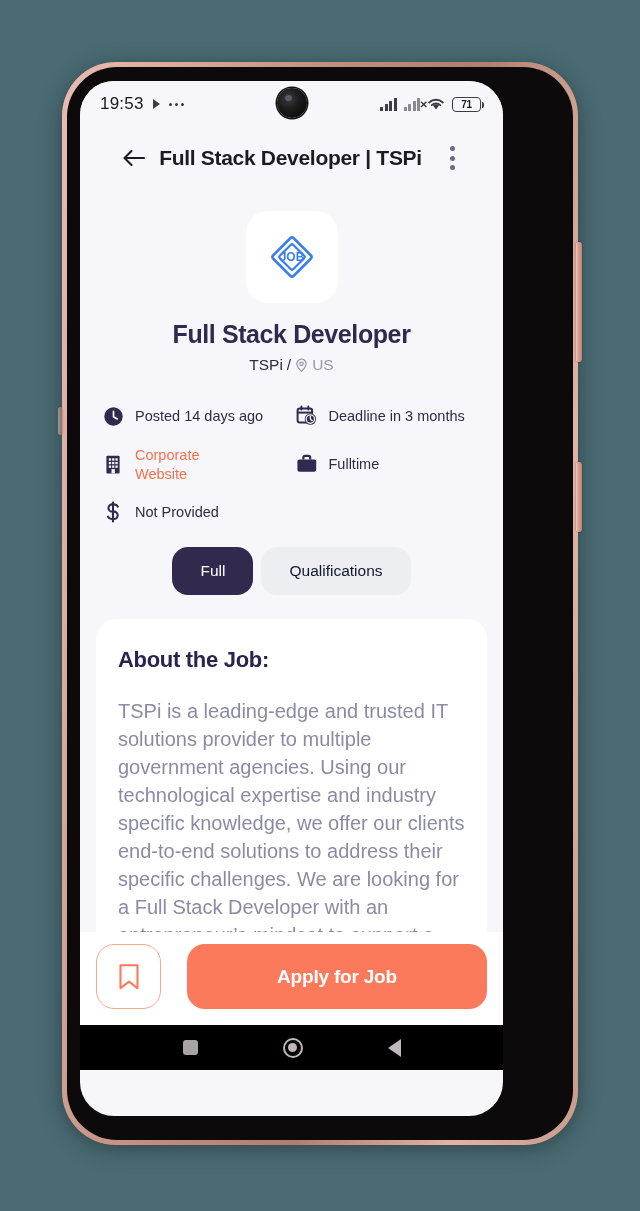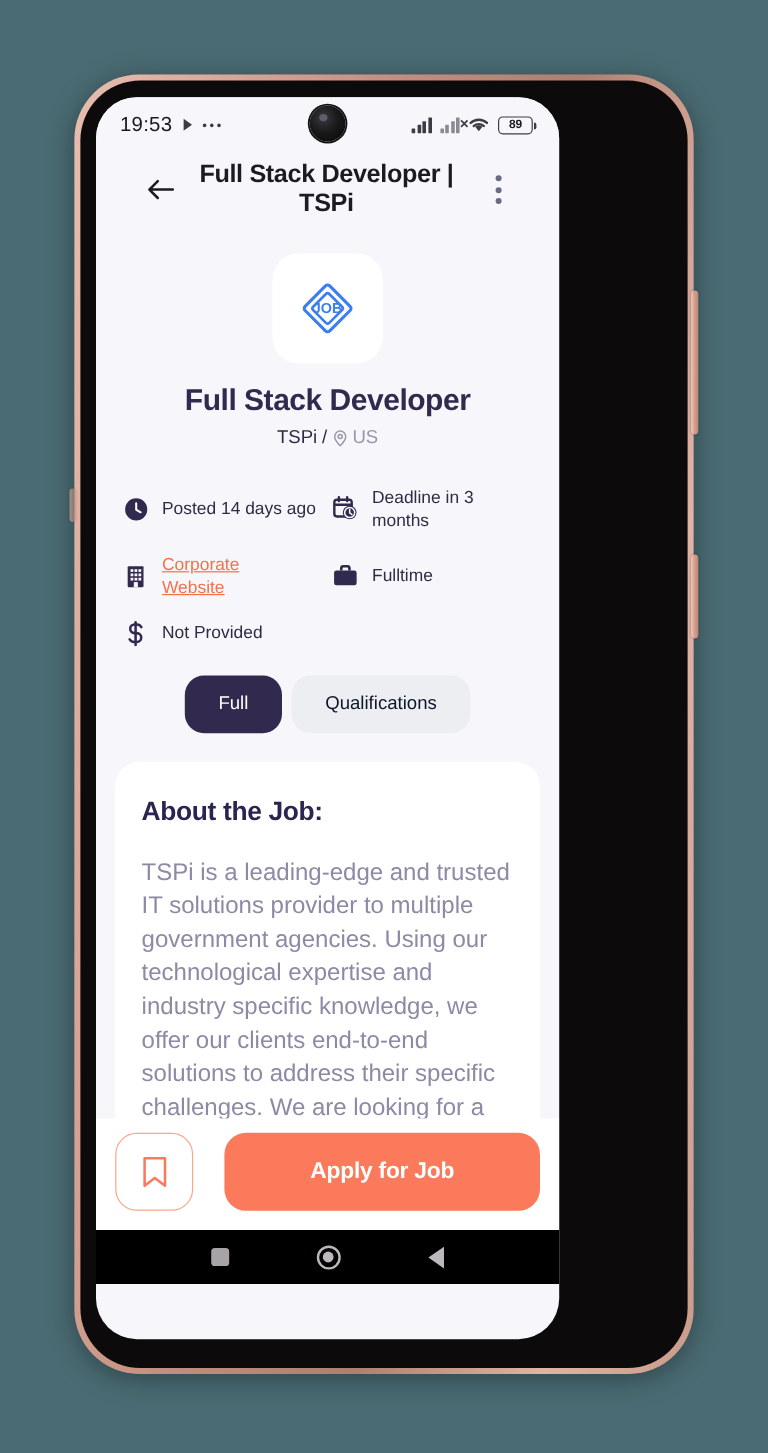--- a/index.html
+++ b/index.html
@@ -33,21 +33,21 @@
     left: 5px; top: 5px;
     width: 506px;
     height: 1073px;
     border-radius: 50px;
     background: #0c0a0b;
   }
   .phone-screen {
     position: absolute;
     left: 18px;
     top: 19px;
-    width: 386px;
+    width: 423px;
     height: 1035px;
     border-radius: 34px;
     background: #f7f7fb;
     overflow: hidden;
   }
 
   
   .side-btn {
     position: absolute;
     background: linear-gradient(90deg,#f0cabb 0%,#d7a290 40%,#ba8575 100%);
@@ -228,21 +228,20 @@
     margin-top: 1px;
   }
   .info-text {
     font-size: 14.5px;
     color: #2f2b44;
     line-height: 1.28;
     padding-top: 2px;
   }
   .info-text.link {
     color: #f4714a;
-    text-decoration: underline;
     cursor: pointer;
     max-width: 92px;
   }
 
   
   .tabs {
     margin-top: 24px;
     display: flex;
     justify-content: center;
     gap: 8px;
@@ -386,21 +385,21 @@
               <i></i>
             </span>
           <span class="xmark">✕</span>
         </span>
         <svg width="18" height="14" viewBox="0 0 18 14">
           <path d="M9 12.4 L12 8.6 A4.6 4.6 0 0 0 6 8.6 Z" fill="#3d3c46"></path>
           <path d="M2.2 5.4 A10 10 0 0 1 15.8 5.4" stroke="#3d3c46" stroke-width="2" fill="none" stroke-linecap="round"></path>
           <path d="M4.7 8.1 A6.5 6.5 0 0 1 13.3 8.1" stroke="#3d3c46" stroke-width="1.8" fill="none" stroke-linecap="round"></path>
         </svg>
         <span class="battery">
-          <span>89</span>
+          <span>71</span>
         </span>
       </div>
     </div>
 
     <div class="app-bar">
       <div class="back-arrow">
         <svg width="25" height="20" viewBox="0 0 25 20">
           <path d="M10.5 3 L3.5 10 L10.5 17 M3.5 10 H23" stroke="#1c1b22" stroke-width="2.1" fill="none" stroke-linecap="round" stroke-linejoin="round"></path>
         </svg>
       </div>

